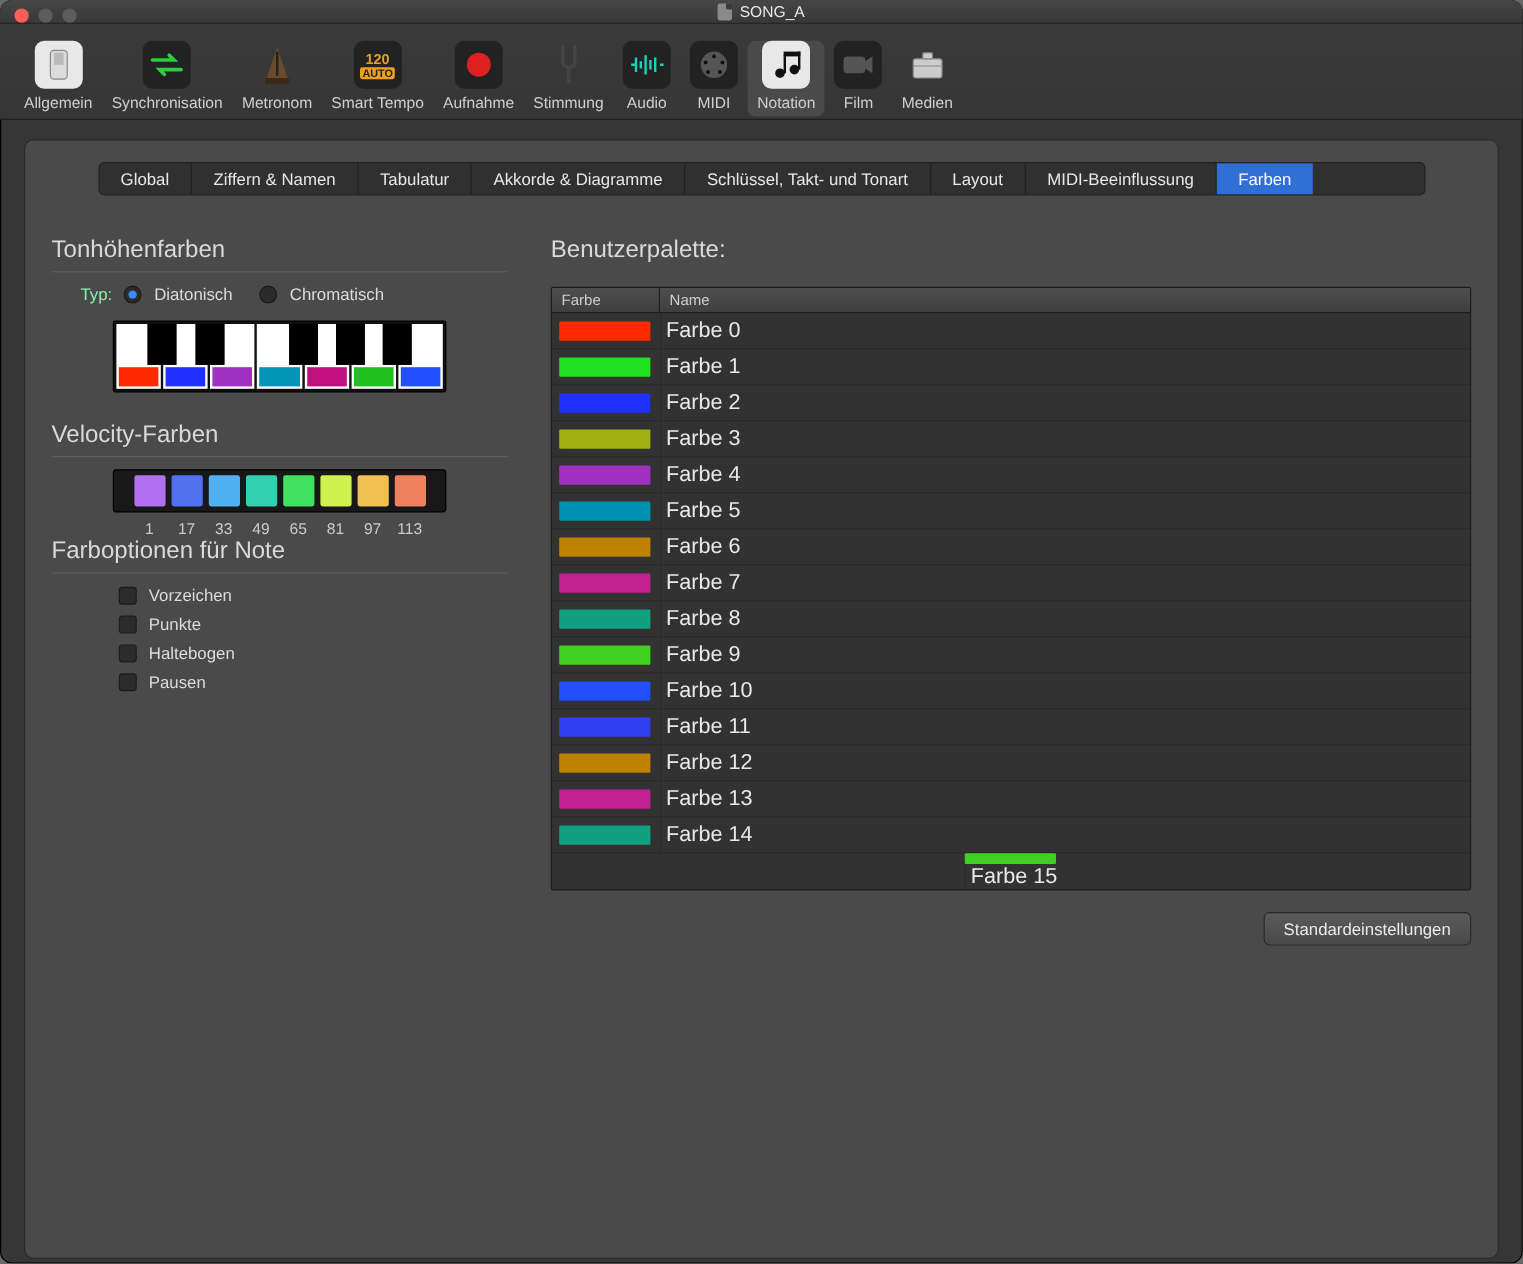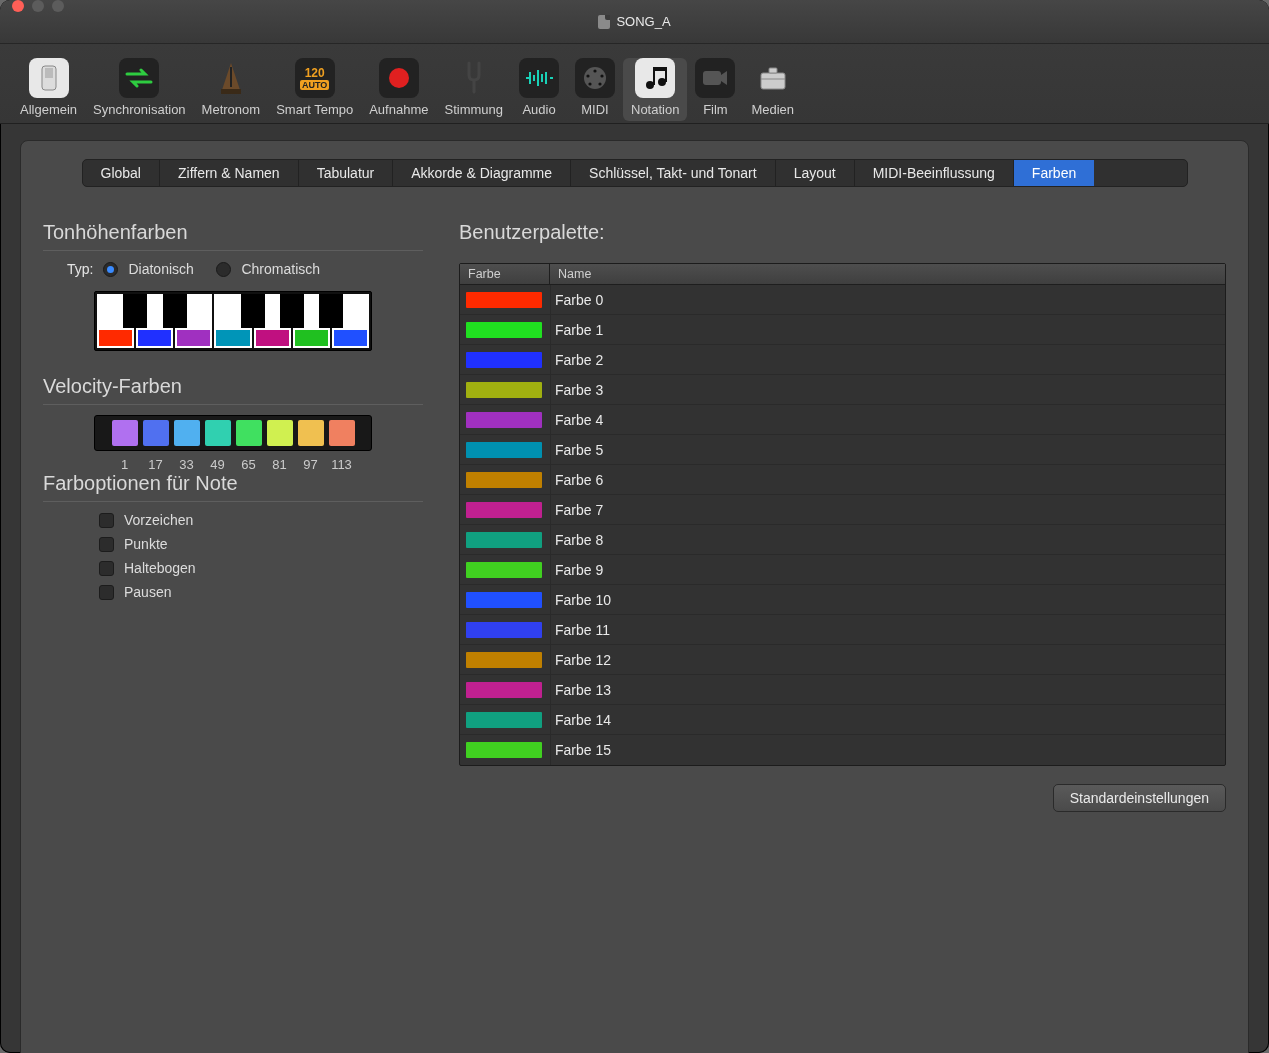--- a/index.html
+++ b/index.html
@@ -1,22 +1,22 @@
 <!DOCTYPE html>
 <html><head>
 <meta charset="utf-8">
 <style>
   * { box-sizing: border-box; margin: 0; padding: 0; }
   html, body { width: 1269px; height: 1053px; font-family: -apple-system, "Helvetica Neue", Arial, sans-serif; background:#6a6a6a;}
   .window{
     width:1269px;height:1053px;background:#363636;border-radius:10px;overflow:hidden;
     box-shadow:0 0 0 1px #000 inset;
   }
-  .titlebar{height:44px;background:linear-gradient(#464646,#383838);border-bottom:1px solid #262626;
-    display:flex;align-items:flex-start;position:relative;}
+  .titlebar{height:20px;background:linear-gradient(#464646,#383838);border-bottom:1px solid #262626;
+    display:flex;align-items:flex-end;position:relative;}
   .traffic{display:flex;gap:8px;margin-left:12px;}
   .tl{width:12px;height:12px;border-radius:50%;}
   .tl.red{background:#ff5f57;}
   .tl.yellow{background:#5c5c5c;}
   .tl.green{background:#5c5c5c;}
   .title-center{position:absolute;left:0;right:0;top:0;bottom:0;display:flex;align-items:center;justify-content:center;gap:6px;color:#e9e9e9;font-size:13px;}
   .doc-icon{width:12px;height:14px;background:#8a8a8a;border-radius:2px;position:relative;}
   .doc-icon:after{content:"";position:absolute;top:0;right:0;width:5px;height:5px;background:#3a3a3a;border-bottom-left-radius:2px;}
   .toolbar{height:80px;background:linear-gradient(#3a3a3a,#363636);border-bottom:1px solid #202020;
     display:flex;align-items:flex-end;padding:6px 12px 2px;}
@@ -34,21 +34,21 @@
   .tabwrap{padding-top:10px;display:flex;justify-content:center;}
   .subtabs .tab{padding:5px 18px;color:#e8e8e8;font-size:14px;border-right:1px solid #222;cursor:default;}
   .subtabs .tab:last-child{border-right:none;}
   .subtabs .tab.active{background:#2f6fd6;color:#fff;}
   
   .columns{display:flex;gap:36px;margin-top:22px;}
   .left-col{width:380px;color:#dcdcdc;font-size:14px;}
   .section-title{color:#d9d9d9;font-size:20px;margin-bottom:6px;}
   .hr{height:1px;background:#5e5e5e;margin:2px 0 10px;}
   .row-type{display:flex;align-items:center;gap:10px;margin-left:24px;}
-  .row-type .lbl{color:#e5e5e5;}
+  .row-type .lbl{color:#86efac;}
   .radio{width:15px;height:15px;border-radius:50%;background:#2b2b2b;border:1px solid #1a1a1a;display:inline-flex;align-items:center;justify-content:center;}
   .radio.checked:after{content:"";width:7px;height:7px;border-radius:50%;background:#3a8bff;}
   .radio-label{color:#dcdcdc;}
   
   .keyboard{width:278px;height:60px;background:#101010;border:1px solid #000;margin:14px auto 0;position:relative;border-radius:2px;}
   .whitekeys{position:absolute;left:2px;right:2px;top:2px;bottom:2px;display:flex;gap:2px;}
   .wk{flex:1;background:#fff;position:relative;}
   .wk .swatch{position:absolute;left:2px;right:2px;bottom:2px;height:16px;}
   .blackkeys{position:absolute;top:2px;left:2px;right:2px;height:34px;pointer-events:none;}
   .bk{position:absolute;top:0;width:24px;height:34px;background:#000;border:1px solid #000;}
@@ -62,23 +62,23 @@
   .noteopts{}
   .chk-row{display:flex;align-items:center;gap:10px;margin:8px 0 8px 56px;}
   .chk{width:15px;height:15px;border-radius:3px;background:#2c2c2c;border:1px solid #1c1c1c;}
   
   .right-col{flex:1;color:#dcdcdc;}
   .palette{border:1px solid #1c1c1c;border-radius:2px;background:#323232;}
   .palette-head{display:flex;background:linear-gradient(#4e4e4e,#3f3f3f);border-bottom:1px solid #1e1e1e;font-size:12.5px;color:#cfcfcf;}
   .ph-col1{width:90px;padding:3px 8px;border-right:1px solid #1e1e1e;}
   .ph-col2{flex:1;padding:3px 8px;}
   .palette-body .prow{display:flex;align-items:center;height:30px;border-bottom:1px solid #2a2a2a;}
-  .palette-body .prow:last-child{border-bottom:none;}
+  .palette-body .prow:last-child{border-bottom:none;flex-direction:column;}
   .psw{width:76px;height:16px;margin-left:6px;margin-right:8px;border-radius:1px;}
-  .pname{color:#e9e9e9;font-size:14px;padding-left:4px;border-left:1px solid #2a2a2a;height:100%;display:flex;align-items:center;flex:1;}
+  .pname{color:#e9e9e9;font-size:18px;padding-left:4px;border-left:1px solid #2a2a2a;height:100%;display:flex;align-items:center;flex:1;}
   .defaults-row{display:flex;justify-content:flex-end;margin-top:18px;}
   .btn{background:linear-gradient(#5a5a5a,#4a4a4a);border:1px solid #2a2a2a;color:#eaeaea;
     padding:5px 16px;border-radius:5px;font-size:14px;}
 </style>
 </head>
 <body>
 
 <div class="window">
 
   <div class="titlebar">

